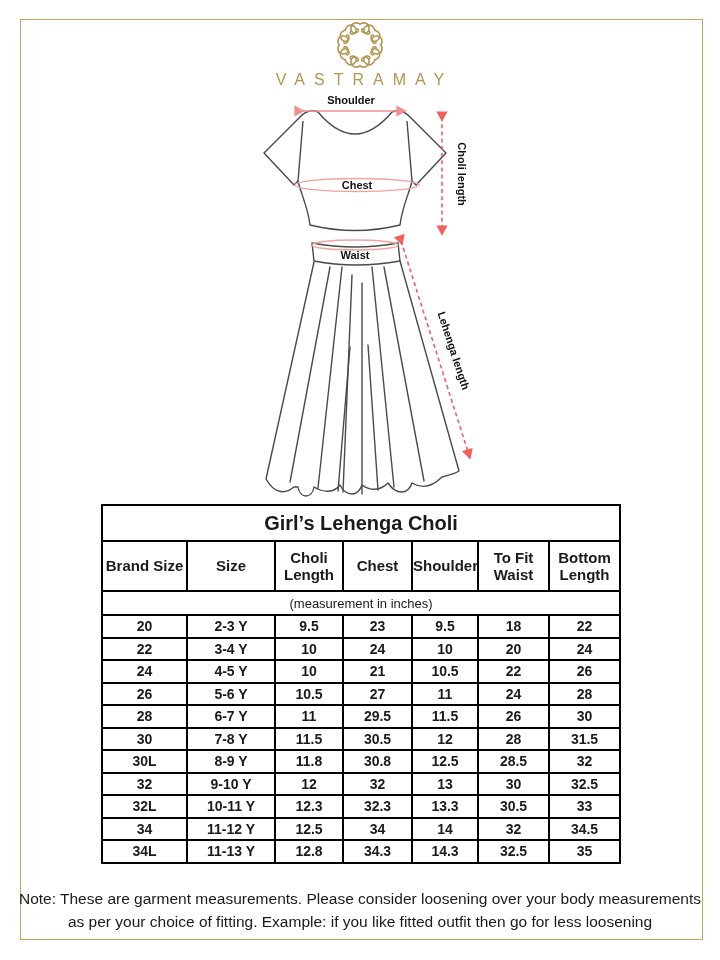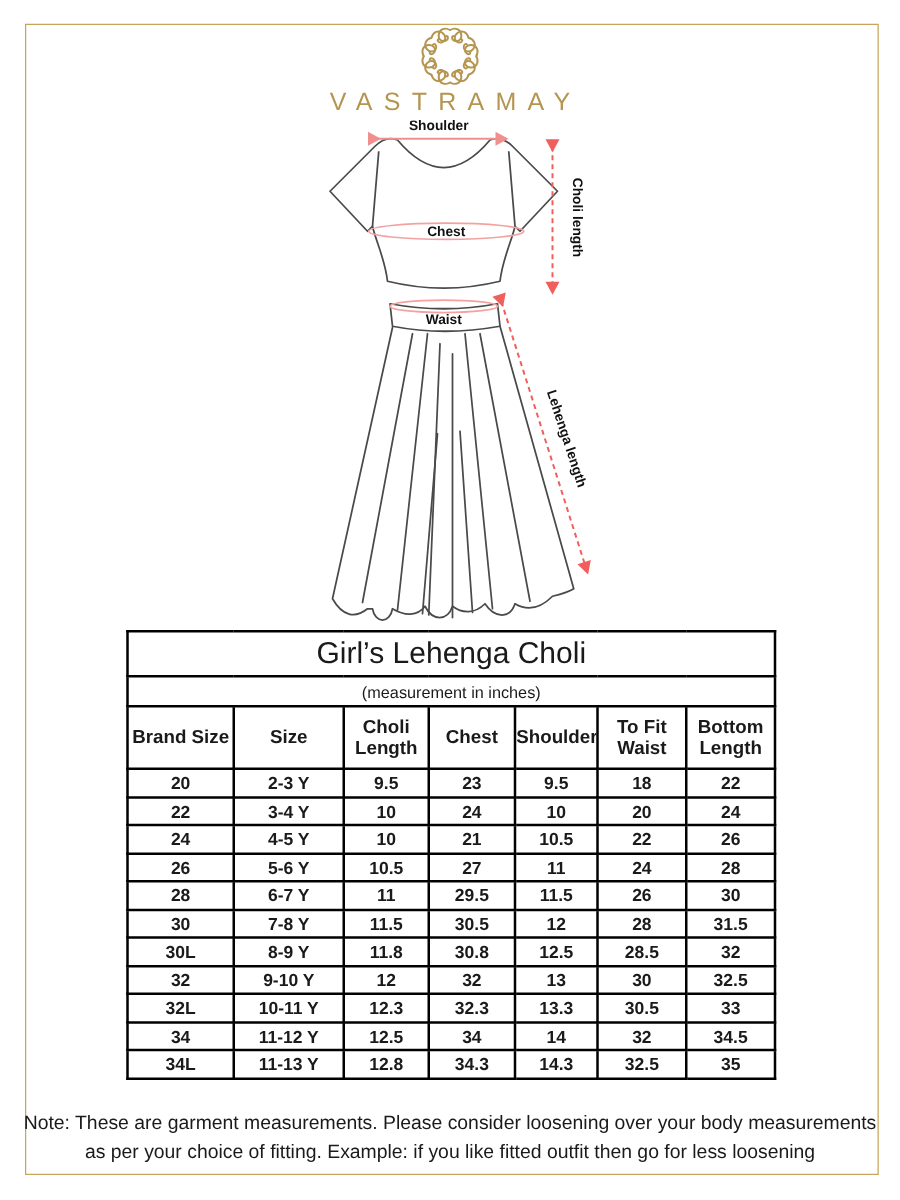--- a/index.html
+++ b/index.html
@@ -4,30 +4,30 @@
 <style>
   html,body{margin:0;padding:0;background:#ffffff;}
   body{width:720px;height:960px;position:relative;overflow:hidden;
        font-family:"Liberation Sans","DejaVu Sans",sans-serif;color:#1a1a1a;}
 
   .gold-frame{position:absolute;left:20px;top:19px;right:17px;bottom:20px;
               border:1.5px solid #C9A55B;pointer-events:none;}
 
   .logo-wrap{position:absolute;left:0;top:0;width:720px;text-align:center;}
   .emblem{display:block;margin:21px auto 2px auto;}
-  .brand-name{font-size:20px;letter-spacing:9px;color:#B5954F;font-weight:400;
+  .brand-name{font-size:16px;letter-spacing:9px;color:#B5954F;font-weight:400;
               text-indent:9px;}
 
   .diagram{position:absolute;left:250px;top:95px;width:260px;height:412px;}
 
   .chart{position:absolute;left:101px;top:504px;width:518px;}
   table.size-chart{border-collapse:collapse;table-layout:fixed;width:518px;}
   table.size-chart td,table.size-chart th{border:2px solid #000;text-align:center;
         vertical-align:middle;padding:0;overflow:hidden;}
-  td.chart-title{font-size:24px;font-weight:normal;height:34px;}
+  td.chart-title{font-size:20px;font-weight:bold;height:34px;}
   td.chart-subtitle{font-size:13px;font-weight:normal;height:22px;}
   th.col-head{font-size:15px;font-weight:bold;height:48px;line-height:1.15;}
   td.cell{font-size:14px;font-weight:bold;height:20.5px;}
 
   .note{position:absolute;left:15px;top:887px;width:690px;text-align:center;
         font-size:15.5px;line-height:1.5;color:#1a1a1a;}
 </style>
 </head>
 <body>
 
@@ -114,32 +114,32 @@
       <col style="width:69px">
         <col style="width:66px">
         <col style="width:71px">
       <col style="width:71px">
     </colgroup>
     <tbody>
       <tr>
         <td class="chart-title" colspan="7">Girl’s Lehenga Choli</td>
       </tr>
       <tr>
-        <td class="chart-subtitle" colspan="7">(measurement in inches)</td>
-      </tr>
-
-    <tr>
           <th class="col-head">Brand Size</th>
           <th class="col-head">Size</th>
           <th class="col-head">Choli Length</th>
           <th class="col-head">Chest</th>
           <th class="col-head">Shoulder</th>
           <th class="col-head">To Fit Waist</th>
           <th class="col-head">Bottom Length</th>
         </tr>
+
+    <tr>
+        <td class="chart-subtitle" colspan="7">(measurement in inches)</td>
+      </tr>
         <tr>
           <td class="cell">20</td>
           <td class="cell">2-3 Y</td>
           <td class="cell">9.5</td>
           <td class="cell">23</td>
           <td class="cell">9.5</td>
           <td class="cell">18</td>
           <td class="cell">22</td>
         </tr>
         <tr>

